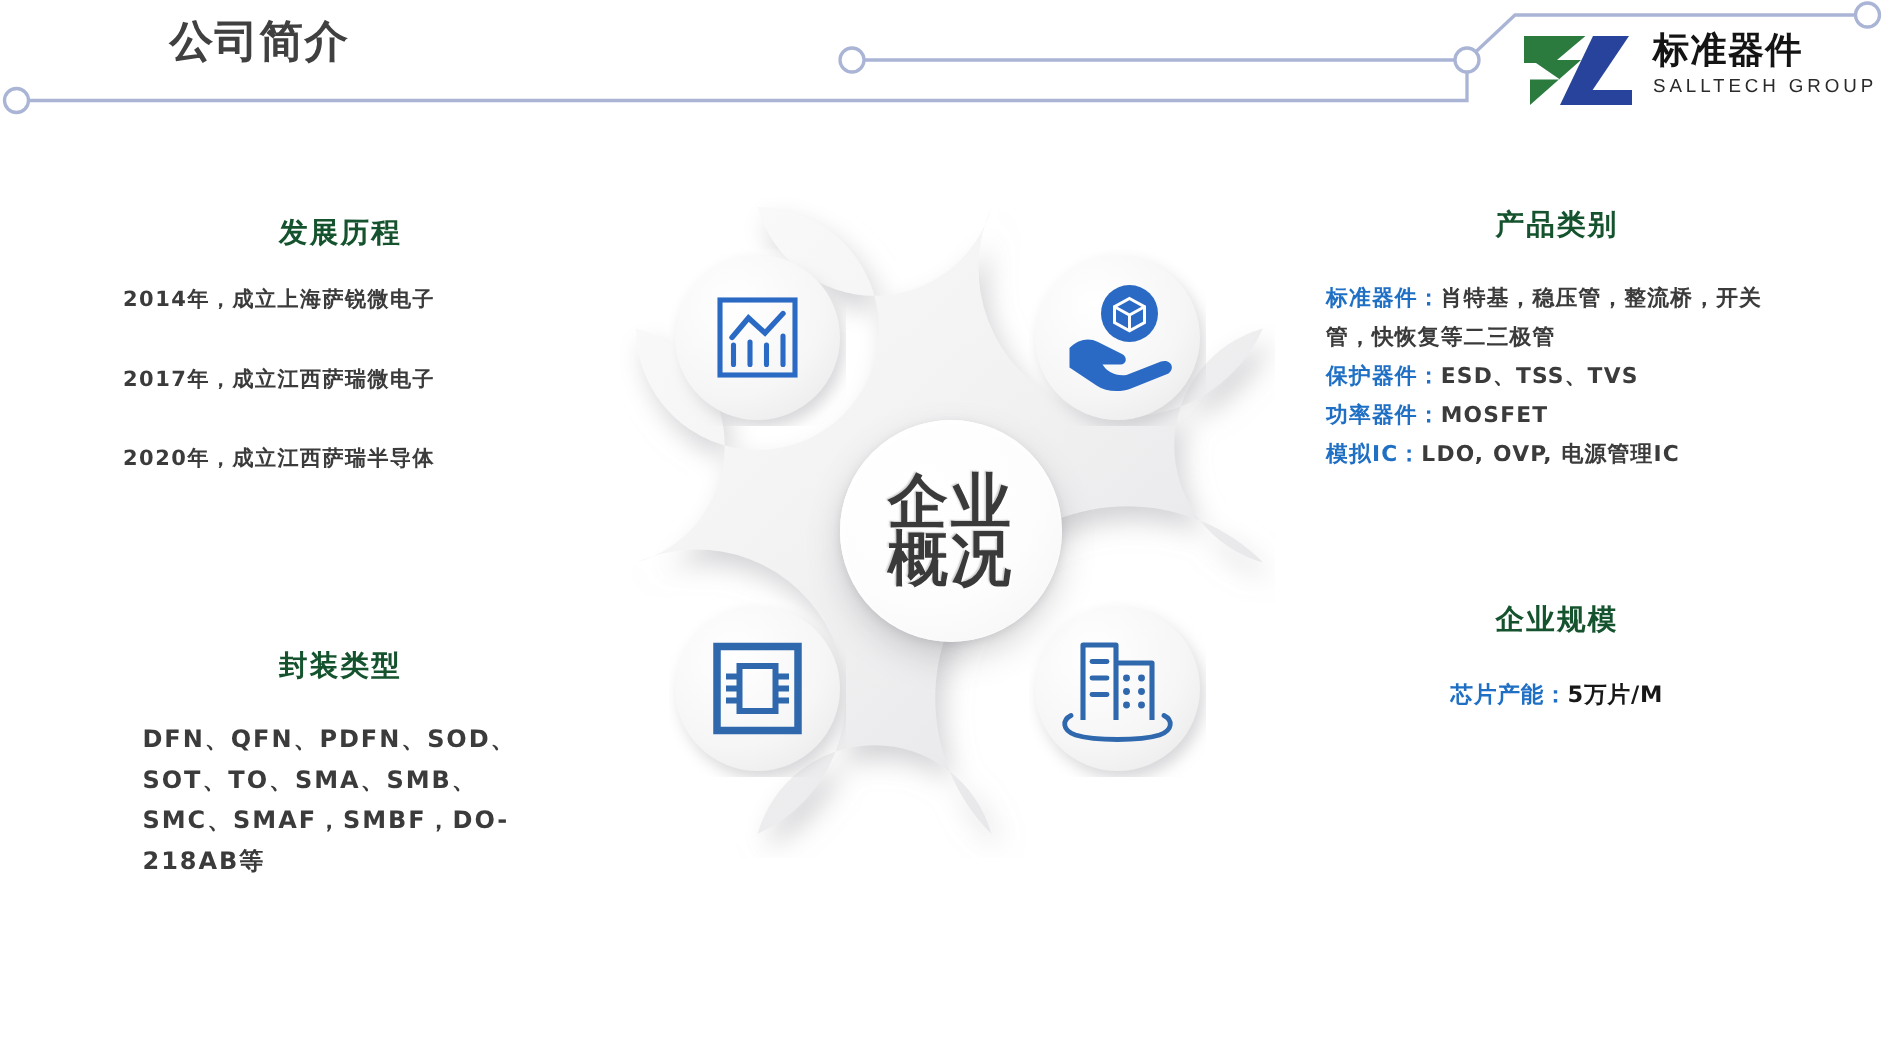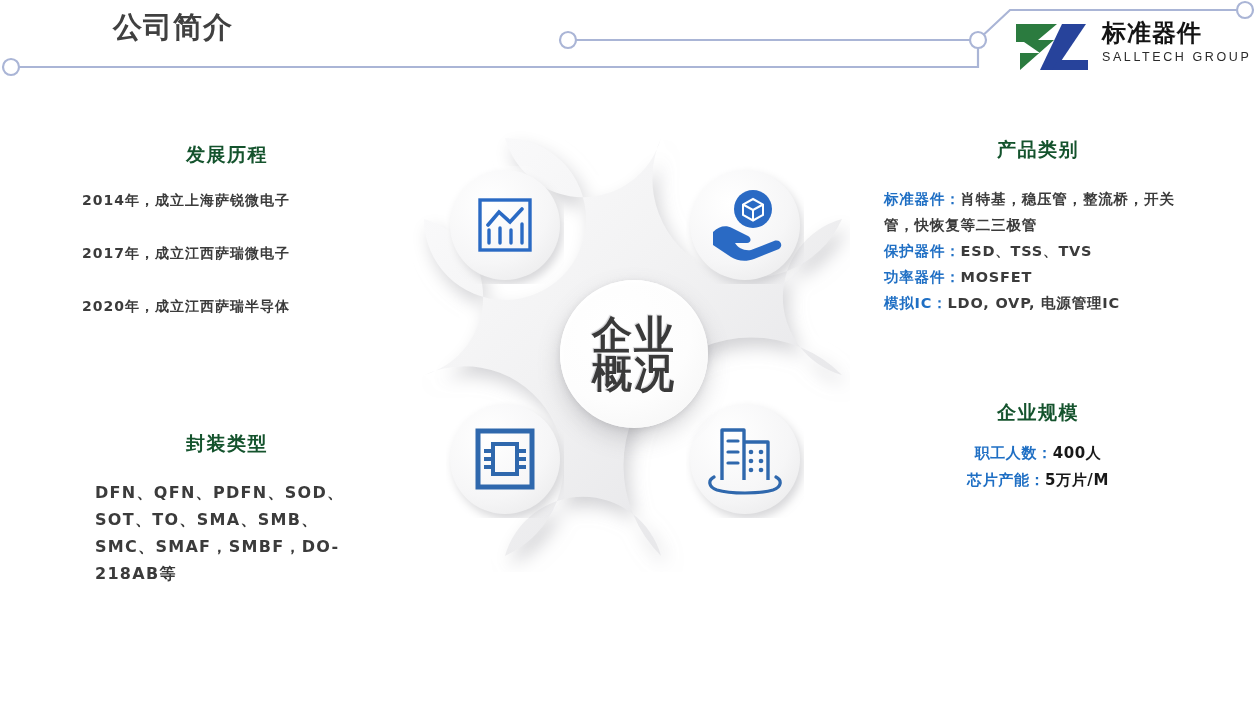--- a/index.html
+++ b/index.html
@@ -74,21 +74,21 @@
   .kv{
     font-size:14.5px;font-weight:bold;line-height:26px;
     letter-spacing:0.8px;color:#3b3b3b;
     font-family:"DejaVu Sans","Liberation Sans",sans-serif;
   }
   .kv .k{color:#1f6fc4;}
   #products .kv{padding-left:6px;}
 
   
   #scale{left:878px;top:400px;width:320px;}
-  #scale .block-title{margin-bottom:14px;}
+  #scale .block-title{margin-bottom:24px;}
   .scale-row{
     font-size:15px;font-weight:bold;line-height:27px;
     letter-spacing:0.6px;color:#181818;
     font-family:"DejaVu Sans","Liberation Sans",sans-serif;
     text-align:center;white-space:nowrap;
   }
   .scale-row .k{color:#1f6fc4;}
   .sup{font-size:9px;vertical-align:super;}
 
   
@@ -170,23 +170,20 @@
     <div class="kv">
       <span class="k">功率器件：</span><span class="v">MOSFET</span>
     </div>
     <div class="kv">
       <span class="k">模拟IC：</span><span class="v">LDO, OVP, 电源管理IC</span>
     </div>
   </div>
 
   <div class="block" id="scale">
     <div class="block-title">企业规模</div>
-    <div class="scale-row">
-      <span class="k">职工人数：</span><span class="v">400人</span>
-    </div>
     <div class="scale-row">
       <span class="k">芯片产能：</span><span class="v">5万片/M</span>
     </div>
   </div>
 
   <div id="center">
 
     <svg width="442" height="450" viewBox="0 0 442 450">
       <defs>
         <filter id="lobeShadow" x="-30%" y="-30%" width="170%" height="170%">

